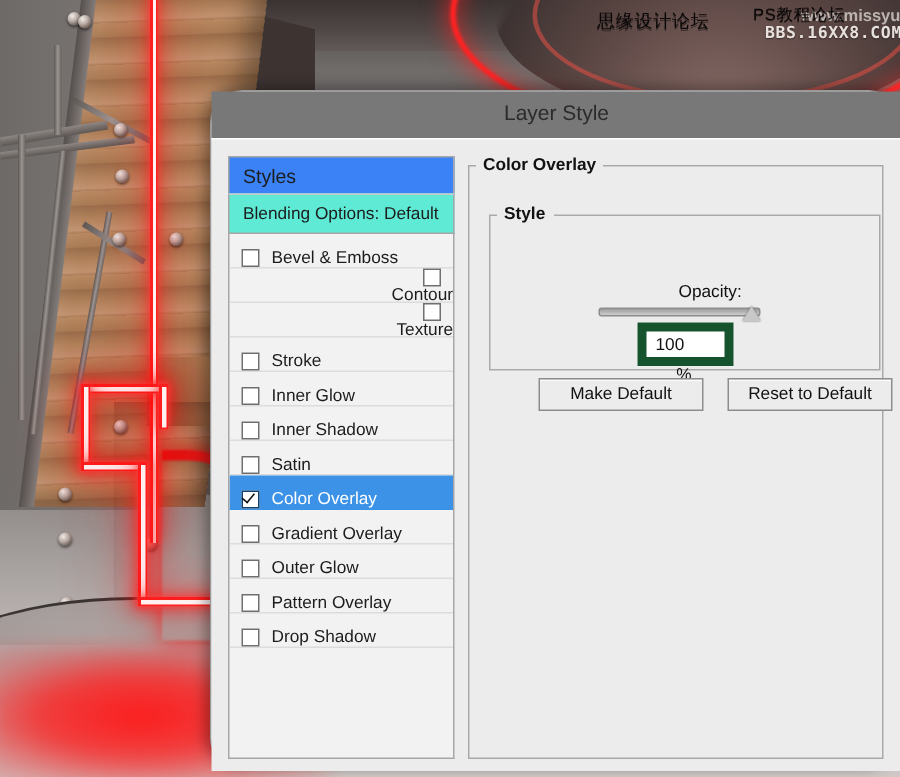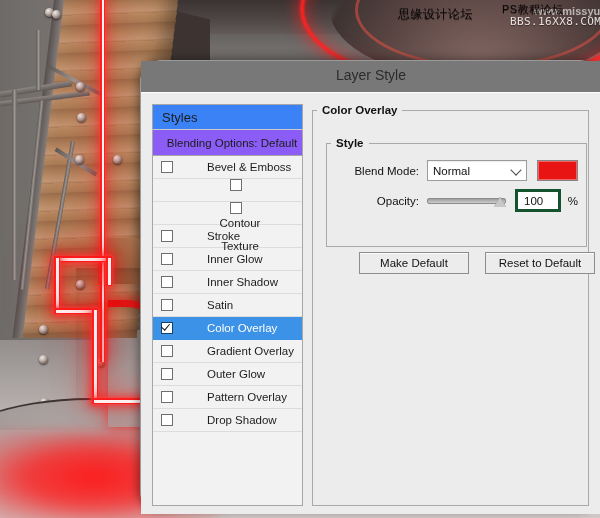--- a/index.html
+++ b/index.html
@@ -93,80 +93,80 @@
   
   .darkpanel{position:absolute;background:#3d3432;}
 
   
   #watermark{position:absolute;left:398px;top:2px;width:202px;height:32px;
     pointer-events:none;}
   .wm-line{position:absolute;white-space:nowrap;}
   .wm-a{left:0;top:4px;font-size:12px;font-weight:normal;color:#000000;letter-spacing:.5px;
     text-shadow:0 1px 0 rgba(0,0,0,.45);opacity:.92;}
   .wm-b{left:96px;top:3px;font-size:11px;font-weight:bold;color:#cfc9c5;letter-spacing:0;opacity:.85;margin-left:40px;}
-  .wm-c{left:112px;top:13px;font-size:11px;font-weight:normal;color:#efe9e5;
+  .wm-c{left:112px;top:13px;font-size:11px;font-weight:bold;color:#efe9e5;
     font-family:"DejaVu Sans Mono",monospace;letter-spacing:.4px;opacity:.95;
     text-shadow:0 1px 1px rgba(0,0,0,.5);}
 
   
   #dialog{position:absolute;left:140px;top:60px;width:460px;height:453px;
     background:#ececec;border-top:1px solid #9a9a9a;border-left:1px solid #9a9a9a;
     box-shadow:-3px -2px 9px rgba(0,0,0,.35);border-radius:22px;}
   #titlebar{height:31px;background:#787878;position:relative;}
   #titlebar .ttl{position:absolute;left:0;right:0;top:6px;text-align:center;
     font-size:14px;color:#2b2b2b;font-family:"Liberation Sans",sans-serif;}
 
   #body{position:absolute;left:0;top:31px;right:0;bottom:0;background:#ececec;
     border-top:1px solid #ffffff;display:flex;}
 
   
   #stylespane{width:151px;margin:11px 0 8px 11px;display:flex;flex-direction:column;}
   .sp-hdr{height:24px;background:#3b82f6;border:1px solid #a6a6a6;border-bottom:none;
     display:flex;align-items:center;padding-left:9px;font-size:13px;color:#1c1c1c;}
-  .sp-sub{height:25px;background:#8b5cf6;border:1px solid #a6a6a6;border-top:1px solid #c9c9c9;
-    display:flex;align-items:center;padding-left:9px;font-size:11.5px;color:#1c1c1c;justify-content:center;}
+  .sp-sub{height:25px;background:#5eead4;border:1px solid #a6a6a6;border-top:1px solid #c9c9c9;
+    display:flex;align-items:center;padding-left:9px;font-size:11.5px;color:#1c1c1c;}
   #sp-list{flex:1;background:#f2f2f2;border:1px solid #a6a6a6;border-top:none;overflow:hidden;}
-  .sp-row{height:22px;display:flex;align-items:center;font-size:11.5px;color:#1c1c1c;
-    border-bottom:1px solid #dcdcdc;padding-left:8px;gap:26px;}
+  .sp-row{height:22px;display:flex;align-items:flex-end;font-size:11.5px;color:#1c1c1c;
+    border-bottom:1px solid #dcdcdc;padding-left:8px;}
   .sp-row.indent{padding-left:25px;flex-direction:column;}
   .sp-row.sel{background:#3b92e6;color:#ffffff;border-bottom:1px solid #3b92e6;}
   .cb{width:10px;height:10px;border:1px solid #6f6f6f;background:#ffffff;margin-right:8px;
     flex:none;position:relative;}
   .sp-row.sel .cb{border-color:#15406b;}
   .cb.on::after{content:"";position:absolute;left:1px;top:-1px;width:4px;height:7px;
     border:solid #111;border-width:0 1.7px 1.7px 0;transform:rotate(40deg);}
 
   
   #optpane{flex:1;margin:11px 12px 8px 9px;position:relative;}
   fieldset{border:1px solid #a9a9a9;margin:0;padding:0;}
   legend{font-size:11.5px;font-weight:bold;color:#111;padding:0 5px;margin-left:4px;}
   #fs-outer{position:absolute;left:0;top:0;right:0;bottom:0;}
   #fs-inner{position:absolute;left:13px;top:21px;right:1px;height:108px;}
 
   .frow{display:flex;align-items:center;margin:0;position:absolute;}
   #row-blend{left:0;top:11px;right:8px;}
-  #row-opacity{left:0;top:40px;right:8px;}
+  #row-opacity{left:0;top:40px;right:8px;flex-direction:column;}
   .flabel{font-size:11.5px;color:#111;text-align:right;width:92px;margin-right:8px;flex:none;}
 
   .combo{width:113px;height:19px;background:#fff;border:1px solid #9b9b9b;
     display:flex;align-items:center;position:relative;box-shadow:inset 0 1px 1px rgba(0,0,0,.07);}
   .combo span{font-size:11.5px;color:#111;padding-left:5px;}
   .combo .chev{position:absolute;right:6px;top:5px;width:7px;height:7px;
     border:solid #4a4a4a;border-width:0 1.6px 1.6px 0;transform:rotate(45deg);}
 
   .swatch{width:45px;height:19px;border:1px solid #848484;margin-left:10px;
     box-shadow:inset 0 0 0 1px rgba(255,255,255,.35);}
 
   .slider{width:108px;height:14px;position:relative;}
   .slider .track{position:absolute;left:0;right:0;top:4px;height:4px;
     background:linear-gradient(180deg,#9d9d9d,#cdcdcd);border:1px solid #8c8c8c;border-radius:2px;}
   .slider .thumb{position:absolute;right:-5px;top:3px;width:0;height:0;
     border-left:6px solid transparent;border-right:6px solid transparent;border-bottom:10px solid #c8c8c8;
     filter:drop-shadow(0 0 .6px #6a6a6a);}
-  .numbox{width:46px;height:17px;background:#fff;border:3px solid #14532d;margin-left:9px;
+  .numbox{width:46px;height:17px;background:#fff;border:6px solid #14532d;margin-left:9px;
     font-size:11.5px;color:#111;display:flex;align-items:center;padding-left:6px;}
   .pct{font-size:11.5px;color:#111;margin-left:7px;}
 
   #btnrow{position:absolute;left:46px;top:136px;display:flex;gap:16px;}
   .btn{min-width:92px;height:20px;background:#ececec;border:1px solid #8d8d8d;
     font-size:11.5px;color:#111;display:flex;align-items:center;justify-content:center;
     box-shadow:inset 0 1px 0 #fdfdfd;padding:0 8px;}
 </style>
 </head>
 <body>
@@ -321,28 +321,20 @@
         </div>
     </div>
 
     <div id="optpane">
       <fieldset id="fs-outer">
         <legend>Color Overlay</legend>
 
         <fieldset id="fs-inner">
           <legend>Style</legend>
 
-          <div class="frow" id="row-blend">
-            <div class="flabel">Blend Mode:</div>
-            <div class="combo">
-              <span>Normal</span>
-              <i class="chev"></i>
-            </div>
-            <div class="swatch" id="swatch" style="background: rgb(232, 20, 20);"></div>
-          </div>
 
           <div class="frow" id="row-opacity">
             <div class="flabel">Opacity:</div>
             <div class="slider">
               <div class="track"></div>
               <div class="thumb" id="op-thumb" style="right: 0%;"></div>
             </div>
             <div class="numbox">100</div>
             <div class="pct">%</div>
           </div>

